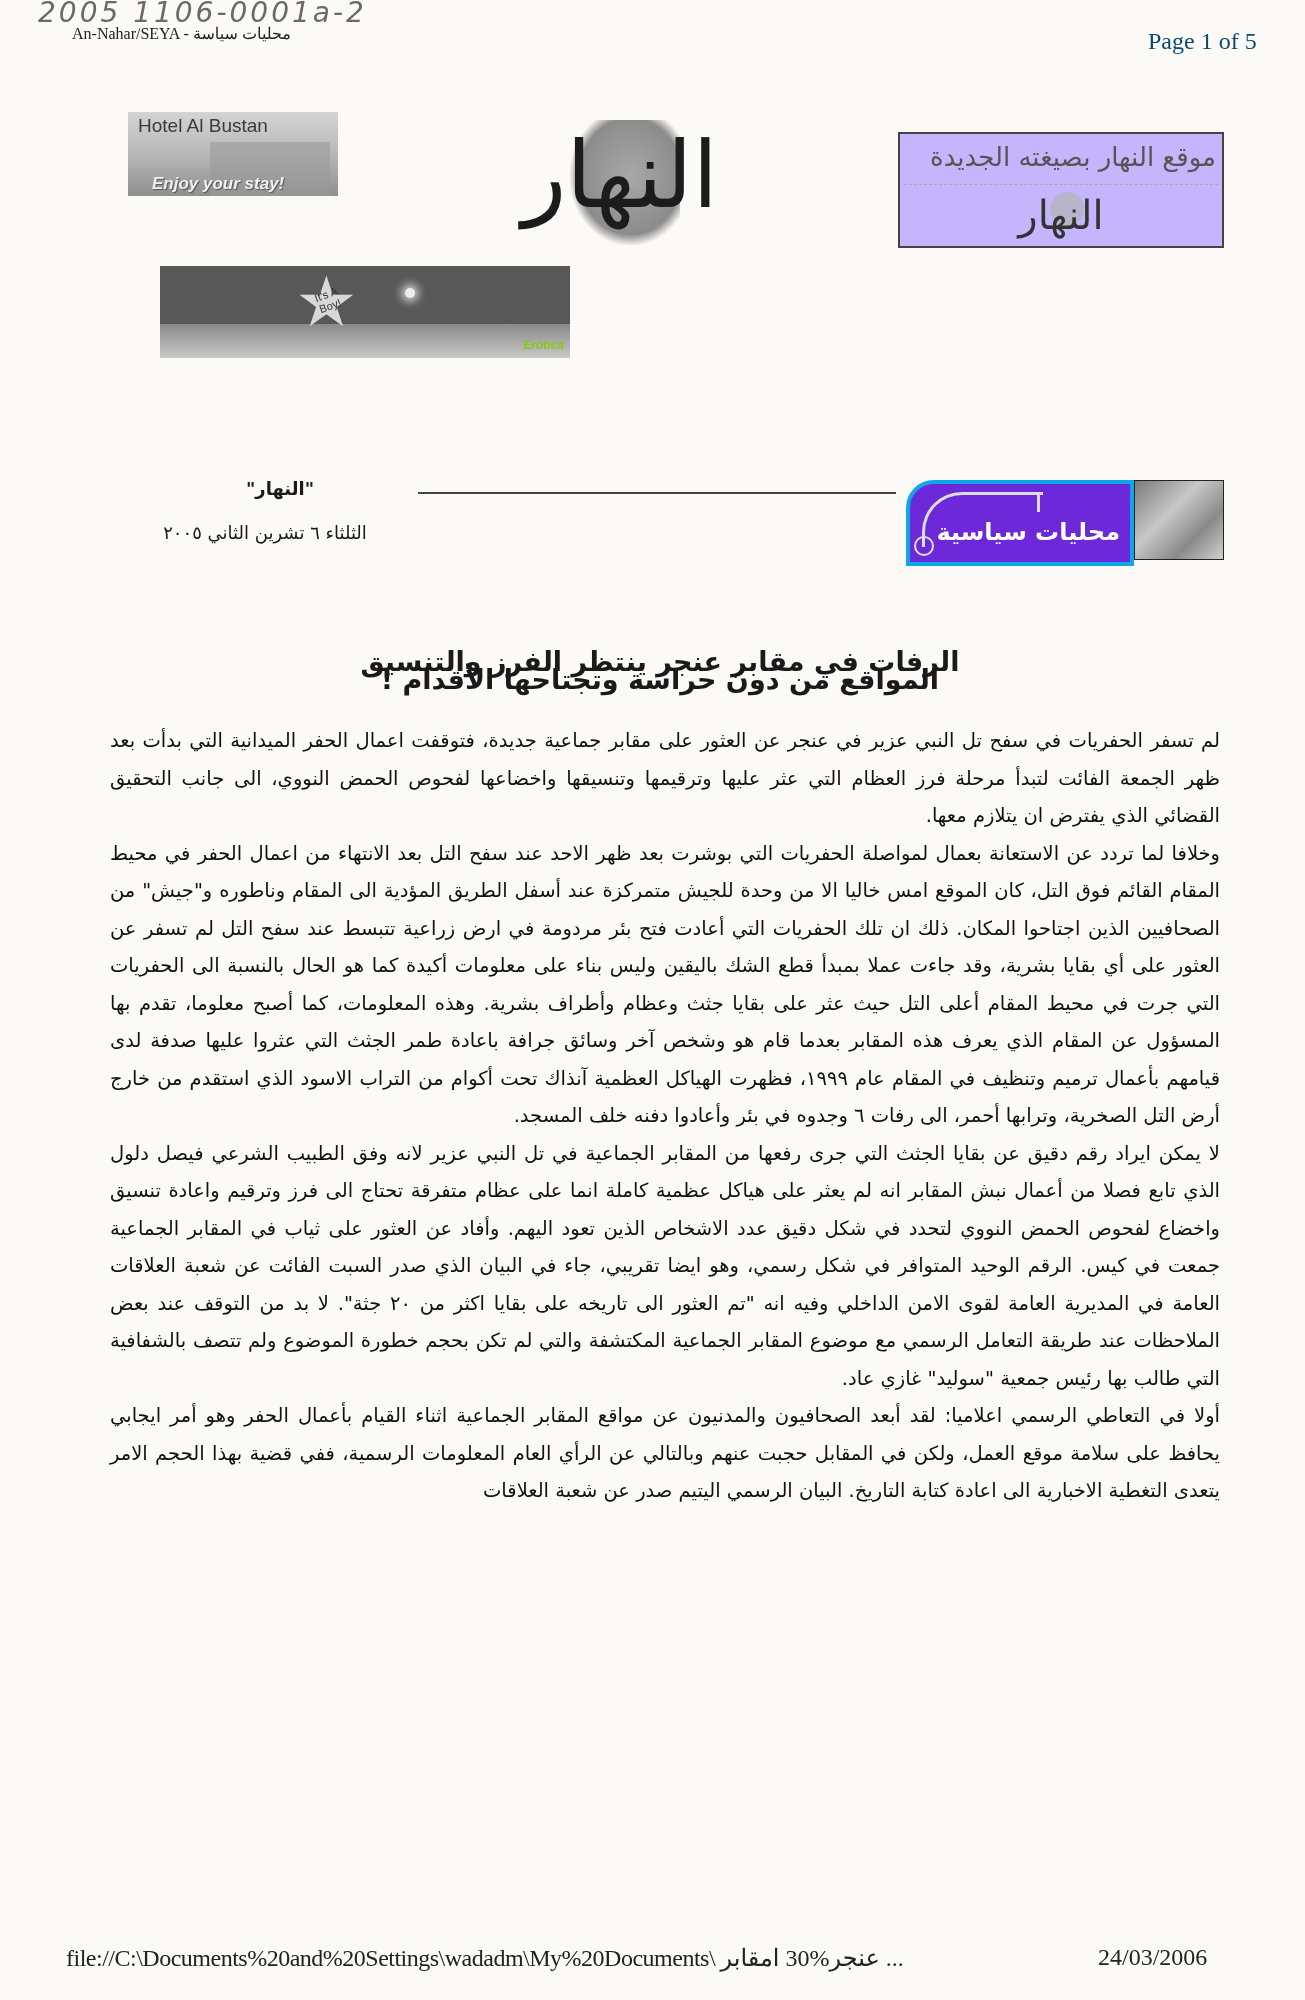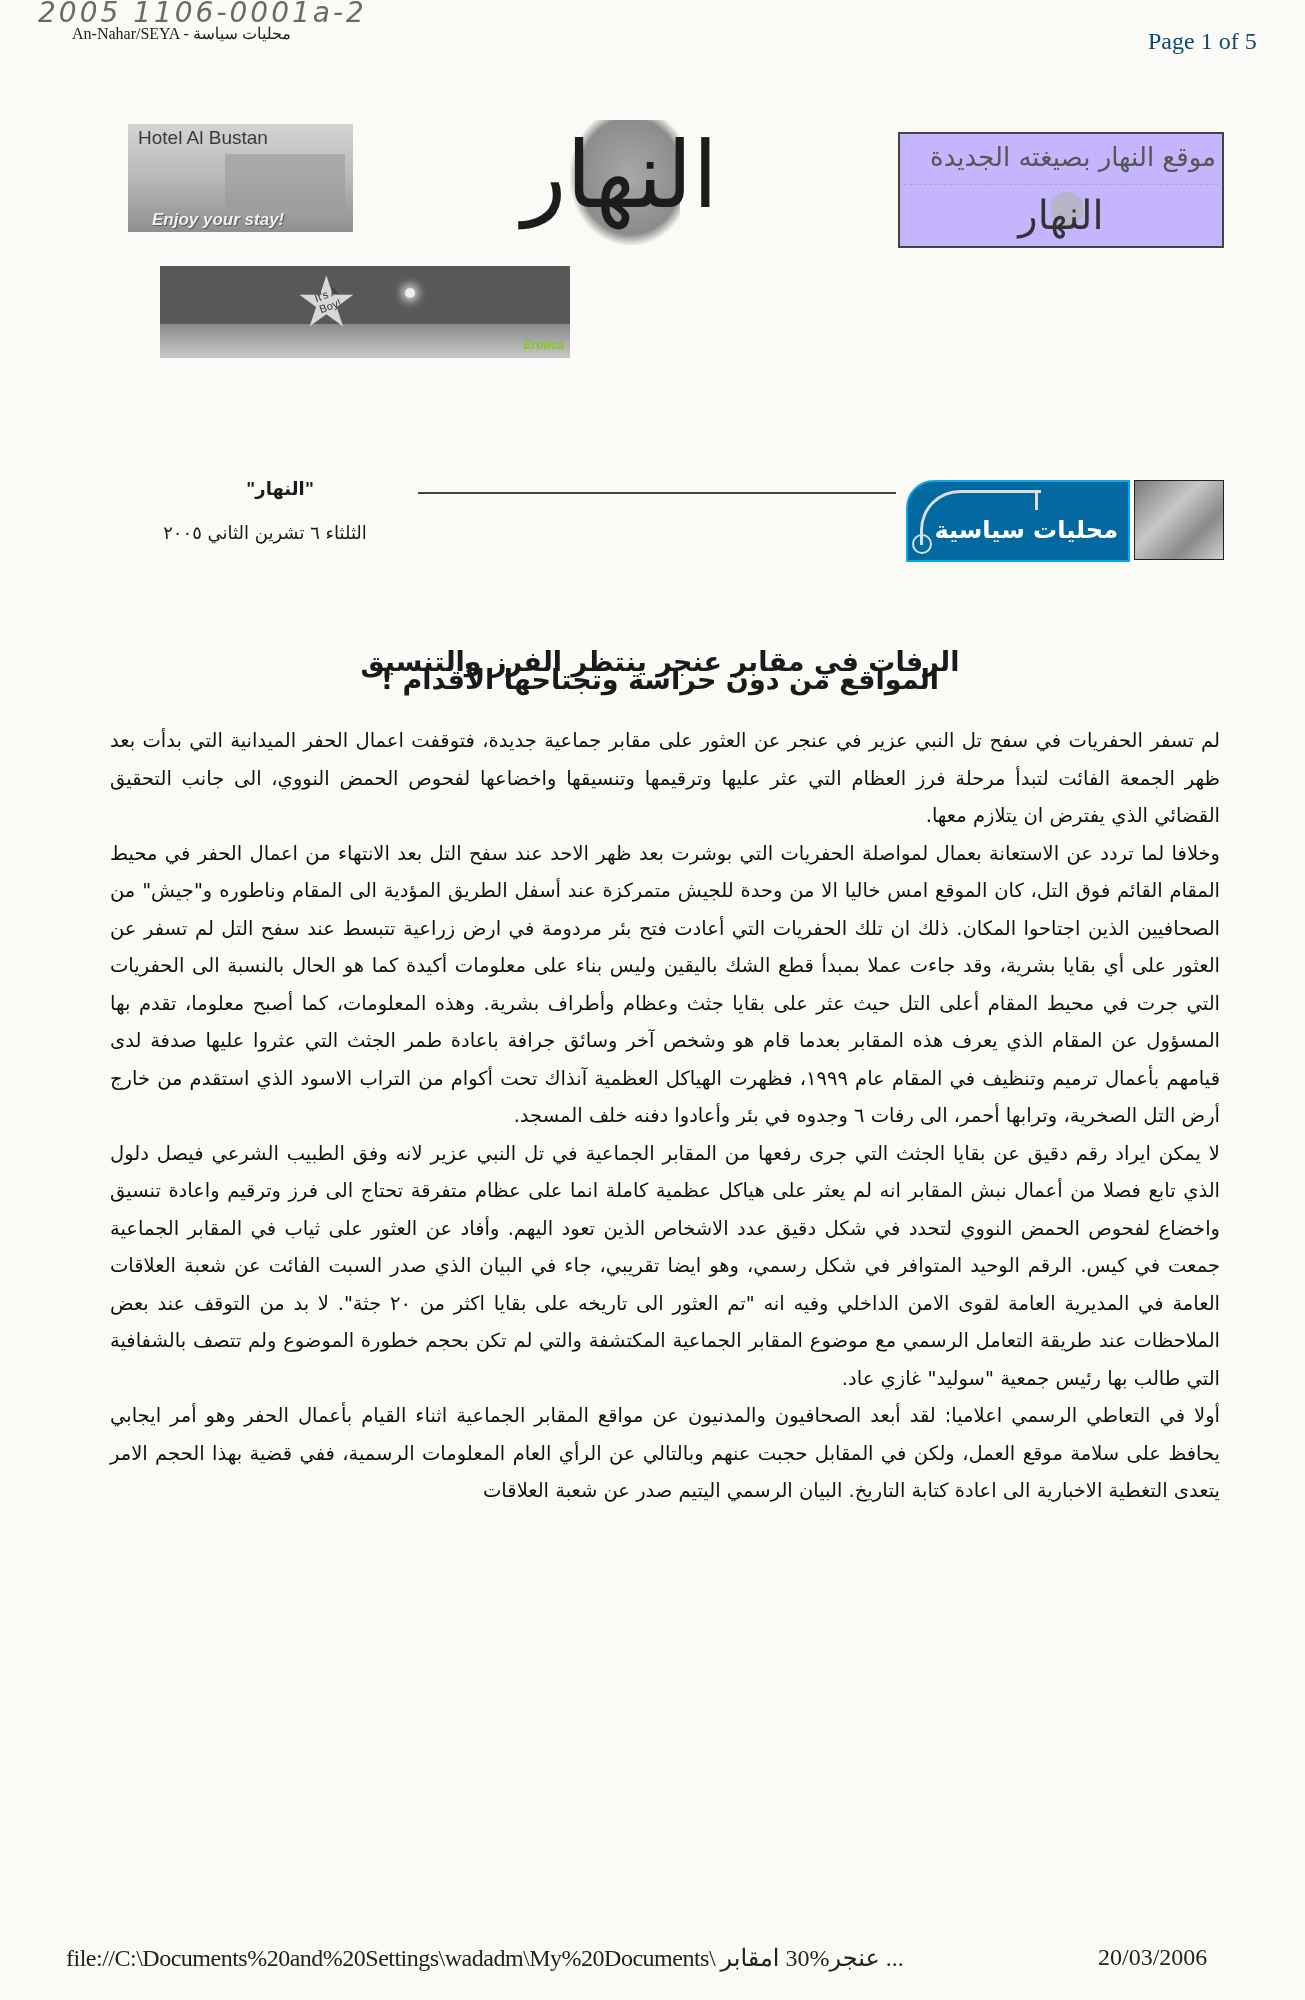--- a/index.html
+++ b/index.html
@@ -16,24 +16,23 @@
   }
   .hdr-left {
     left: 72px; top: 24px; font-family: "Liberation Serif", serif; font-size: 16px; color: #222;
     white-space: nowrap;
   }
   .hdr-right {
     left: 1106px; top: 28px; font-family: "Liberation Serif", serif; font-size: 24px; color: #0c4a6e; margin-left: 42px;
   }
   
   .ad-hotel {
-    left: 128px; top: 124px; width: 210px; height: 108px;
+    left: 128px; top: 112px; width: 210px; height: 84px;
     background: linear-gradient(180deg, #d4d4d4 0%, #b8b8b8 50%, #8f8f8f 100%);
     overflow: hidden;
-    padding-left: 15px;
   }
   .ad-hotel .t1 { position:absolute; left:10px; top:3px; font-family:"Liberation Sans",sans-serif; font-size:19px; color:#3a3a3a; }
   .ad-hotel .t2 { position:absolute; left:24px; bottom:2px; font-family:"Liberation Sans",sans-serif; font-style:italic; font-weight:bold; font-size:17px; color:#f0f0f0; text-shadow:1px 1px 1px #555;}
   .ad-hotel .bldg { position:absolute; right:8px; top:30px; width:120px; height:55px; background:#9a9a9a; opacity:.6;}
   .logo-main {
     left: 440px; top: 120px; width: 360px; height: 130px;
   }
   .logo-main .bird {
     position:absolute; left:130px; top:0; width:110px; height:125px;
     background: radial-gradient(ellipse at 55% 45%, #a8a8a8 0%, #8c8c8c 60%, transparent 72%);
@@ -56,21 +55,21 @@
   .ad-erotica .ground { position:absolute; left:0; right:0; bottom:0; height:34px; background: linear-gradient(180deg,#8a8a8a,#c8c8c8);}
   .ad-erotica .star { position:absolute; left:135px; top:6px; width:62px; height:66px; font-size:70px; line-height:60px; color:#d8d8d8; text-align:center;}
   .ad-erotica .startxt { position:absolute; left:148px; top:22px; font-size:11px; color:#333; font-family:"Liberation Sans",sans-serif; transform:rotate(-20deg); width:40px; text-align:center;}
   .ad-erotica .brand { position:absolute; right:6px; bottom:6px; font-family:"Liberation Sans",sans-serif; font-weight:bold; font-style:italic; font-size:12px; color:#84cc16;}
   .ad-erotica .glow { position:absolute; left:245px; top:22px; width:10px; height:10px; border-radius:50%; background:#eee; box-shadow:0 0 8px 4px #ccc;}
   
   .source-paper { left: 200px; top: 478px; width: 160px; text-align:center; font-size:18px; font-weight:bold; direction:rtl; }
   .source-date { left: 150px; top: 522px; width: 230px; text-align:center; font-size:18px; font-weight:normal; direction:rtl; }
   .rule { left: 418px; top: 492px; width: 478px; border-top: 2px solid #444; }
   .section-badge {
-    left: 906px; top: 480px; width: 220px; height: 78px; background: #0369a1; border: 2px solid #0ea5e9;
+    left: 906px; top: 480px; width: 220px; height: 78px; background: #6d28d9; border: 4px solid #0ea5e9;
     border-radius: 28px 0 0 0;
   }
   .section-badge .arc { position:absolute; left:12px; top:8px; width:118px; height:52px; border-left:3px solid #ddd; border-top:3px solid #ddd; border-radius:40px 0 0 0;}
   .section-badge .arc2 { position:absolute; left:127px; top:8px; height:20px; border-left:3px solid #ddd;}
   .section-badge .ring { position:absolute; left:4px; top:52px; width:16px; height:16px; border:2px solid #ddd; border-radius:50%;}
   .section-badge .lbl { position:absolute; right:10px; top:34px; color:#fff; font-weight:bold; font-size:24px; direction:rtl; white-space:nowrap;}
   .section-photo {
     left: 1134px; top: 480px; width: 88px; height: 78px; border: 1px solid #222;
     background: linear-gradient(135deg, #7a7a7a 0%, #c8c8c8 40%, #8a8a8a 70%, #d0d0d0 100%);
   }
@@ -138,13 +137,13 @@
 <div class="abs headline hl2">المواقع من دون حراسة وتجتاحها الأقدام !</div>
 
 <div class="abs article">
   <p>لم تسفر الحفريات في سفح تل النبي عزير في عنجر عن العثور على مقابر جماعية جديدة، فتوقفت اعمال الحفر الميدانية التي بدأت بعد ظهر الجمعة الفائت لتبدأ مرحلة فرز العظام التي عثر عليها وترقيمها وتنسيقها واخضاعها لفحوص الحمض النووي، الى جانب التحقيق القضائي الذي يفترض ان يتلازم معها.</p>
   <p>وخلافا لما تردد عن الاستعانة بعمال لمواصلة الحفريات التي بوشرت بعد ظهر الاحد عند سفح التل بعد الانتهاء من اعمال الحفر في محيط المقام القائم فوق التل، كان الموقع امس خاليا الا من وحدة للجيش متمركزة عند أسفل الطريق المؤدية الى المقام وناطوره و"جيش" من الصحافيين الذين اجتاحوا المكان. ذلك ان تلك الحفريات التي أعادت فتح بئر مردومة في ارض زراعية تتبسط عند سفح التل لم تسفر عن العثور على أي بقايا بشرية، وقد جاءت عملا بمبدأ قطع الشك باليقين وليس بناء على معلومات أكيدة كما هو الحال بالنسبة الى الحفريات التي جرت في محيط المقام أعلى التل حيث عثر على بقايا جثث وعظام وأطراف بشرية. وهذه المعلومات، كما أصبح معلوما، تقدم بها المسؤول عن المقام الذي يعرف هذه المقابر بعدما قام هو وشخص آخر وسائق جرافة باعادة طمر الجثث التي عثروا عليها صدفة لدى قيامهم بأعمال ترميم وتنظيف في المقام عام ١٩٩٩، فظهرت الهياكل العظمية آنذاك تحت أكوام من التراب الاسود الذي استقدم من خارج أرض التل الصخرية، وترابها أحمر، الى رفات ٦ وجدوه في بئر وأعادوا دفنه خلف المسجد.</p>
   <p>لا يمكن ايراد رقم دقيق عن بقايا الجثث التي جرى رفعها من المقابر الجماعية في تل النبي عزير لانه وفق الطبيب الشرعي فيصل دلول الذي تابع فصلا من أعمال نبش المقابر انه لم يعثر على هياكل عظمية كاملة انما على عظام متفرقة تحتاج الى فرز وترقيم واعادة تنسيق واخضاع لفحوص الحمض النووي لتحدد في شكل دقيق عدد الاشخاص الذين تعود اليهم. وأفاد عن العثور على ثياب في المقابر الجماعية جمعت في كيس. الرقم الوحيد المتوافر في شكل رسمي، وهو ايضا تقريبي، جاء في البيان الذي صدر السبت الفائت عن شعبة العلاقات العامة في المديرية العامة لقوى الامن الداخلي وفيه انه "تم العثور الى تاريخه على بقايا اكثر من ٢٠ جثة". لا بد من التوقف عند بعض الملاحظات عند طريقة التعامل الرسمي مع موضوع المقابر الجماعية المكتشفة والتي لم تكن بحجم خطورة الموضوع ولم تتصف بالشفافية التي طالب بها رئيس جمعية "سوليد" غازي عاد.</p>
   <p>أولا في التعاطي الرسمي اعلاميا: لقد أبعد الصحافيون والمدنيون عن مواقع المقابر الجماعية اثناء القيام بأعمال الحفر وهو أمر ايجابي يحافظ على سلامة موقع العمل، ولكن في المقابل حجبت عنهم وبالتالي عن الرأي العام المعلومات الرسمية، ففي قضية بهذا الحجم الامر يتعدى التغطية الاخبارية الى اعادة كتابة التاريخ. البيان الرسمي اليتيم صدر عن شعبة العلاقات</p>
 </div>
 
 <div class="abs footer-left">file://C:\Documents%20and%20Settings\wadadm\My%20Documents\ عنجر%30 امقابر ...</div>
-<div class="abs footer-right">20/03/2006</div>
+<div class="abs footer-right">24/03/2006</div>
 
 </body></html>

